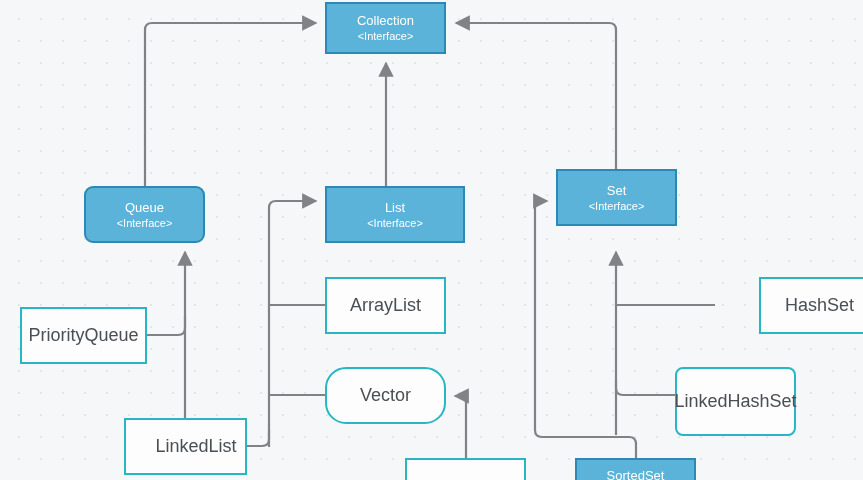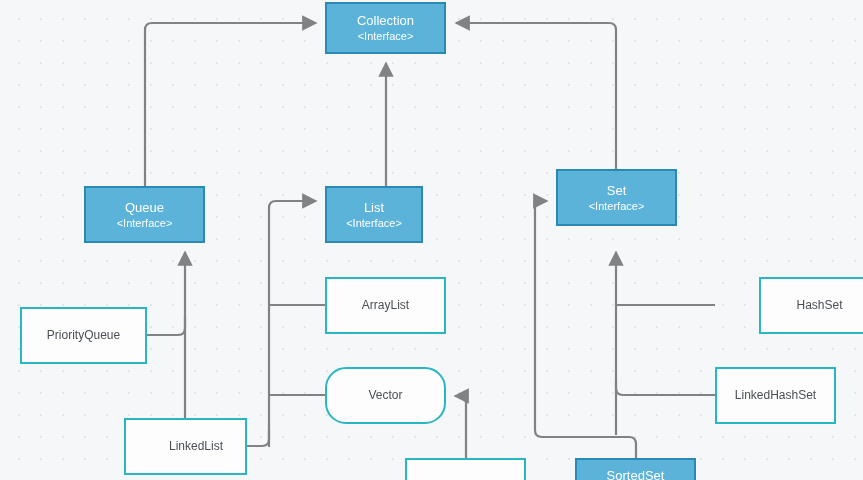--- a/index.html
+++ b/index.html
@@ -38,21 +38,21 @@
   .node.iface {
     background: #5bb3d9;
     border: 2px solid #2a8ab5;
     color: #ffffff;
     font-size: 13px;
   }
   .node.cls {
     background: #fdfdfd;
     border: 2px solid #29b6c4;
     color: #4a4f55;
-    font-size: 12px;
+    font-size: 18px;
   }
   .node .sub {
     font-size: 11px;
   }
 </style>
 </head>
 <body>
 
 <div id="canvas">
 
@@ -90,26 +90,26 @@
 
       <path d="M 636 458 L 636 444 Q 636 437 629 437 L 542 437 Q 535 437 535 430 L 535 208 Q 535 201 542 201 L 547 201" marker-end="url(#arrow)"></path>
     </g>
   </svg>
 
   <div class="node iface" style="left:325px;top:2px;width:121px;height:52px;">
     <div>Collection</div>
     <div class="sub">&lt;Interface&gt;</div>
   </div>
 
-  <div class="node iface" style="left:84px;top:186px;width:121px;height:57px;">
+  <div class="node iface" style="left:84px;top:186px;width:121px;height:57px;border-radius:9px;">
     <div>Queue</div>
     <div class="sub">&lt;Interface&gt;</div>
   </div>
 
-  <div class="node iface" style="left:325px;top:186px;width:98px;height:57px;">
+  <div class="node iface" style="left:325px;top:186px;width:140px;height:57px;">
     <div>List</div>
     <div class="sub">&lt;Interface&gt;</div>
   </div>
 
   <div class="node iface" style="left:556px;top:169px;width:121px;height:57px;">
     <div>Set</div>
     <div class="sub">&lt;Interface&gt;</div>
   </div>
 
   <div class="node cls" style="left:20px;top:307px;width:127px;height:57px;">
@@ -125,21 +125,21 @@
   </div>
 
   <div class="node cls" style="left:124px;top:418px;width:123px;height:57px;padding-left:21px;">
     <div>LinkedList</div>
   </div>
 
   <div class="node cls" style="left:715px;top:277px;width:121px;height:57px;margin-left:44px;">
     <div>HashSet</div>
   </div>
 
-  <div class="node cls" style="left:715px;top:367px;width:121px;height:57px;">
+  <div class="node cls" style="left:675px;top:367px;width:121px;height:69px;border-radius:8px;">
     <div>LinkedHashSet</div>
   </div>
 
   <div class="node cls" style="left:405px;top:458px;width:121px;height:57px;">
     <div></div>
   </div>
 
   <div class="node iface" style="left:575px;top:458px;width:121px;height:57px;justify-content:flex-start;padding-top:7px;">
     <div>SortedSet</div>
   </div>

